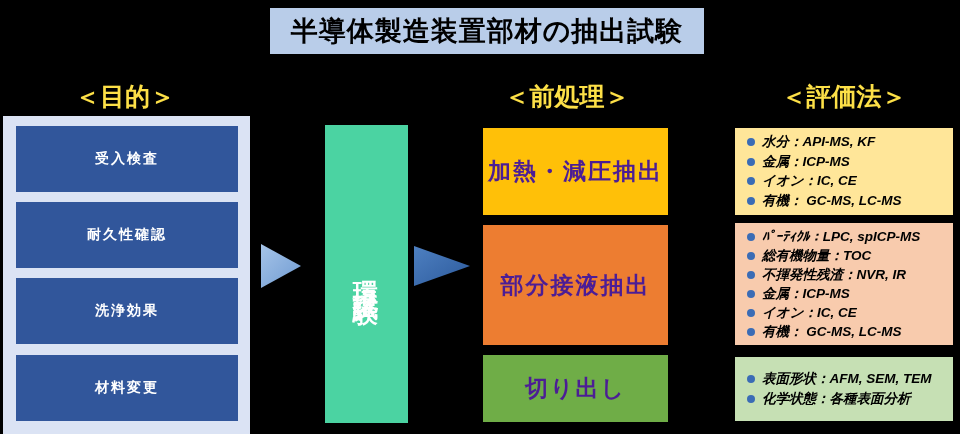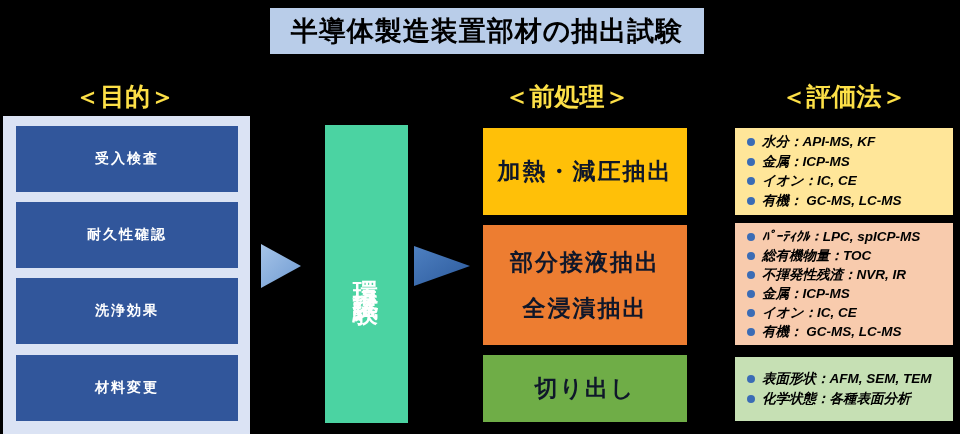--- a/index.html
+++ b/index.html
@@ -37,21 +37,21 @@
     display:flex;align-items:center;justify-content:center;
   }
   .vtext{
     writing-mode:vertical-rl;text-orientation:upright;
     color:#fff;font-size:25px;font-weight:bold;letter-spacing:7px;white-space:nowrap;
   }
   
   .arrow{position:absolute;}
   
   .prebox{
-    position:absolute;left:483px;width:204px;color:#0f172a;font-size:23px;font-weight:bold;
+    position:absolute;left:483px;width:185px;color:#4c1d95;font-size:23px;font-weight:bold;
     letter-spacing:2px;display:flex;flex-direction:column;align-items:center;justify-content:center;
     white-space:nowrap;
   }
   .prebox.gold{top:128px;height:87px;background:#ffc008;}
   .prebox.orange{top:225px;height:120px;background:#ed7d31;gap:15px;}
   .prebox.greenb{top:355px;height:67px;background:#6fad47;}
   
   .eval-panel{
     position:absolute;left:735px;width:218px;box-sizing:border-box;
     display:flex;flex-direction:column;justify-content:center;padding:4px 0 4px 12px;
@@ -111,21 +111,20 @@
     </defs>
     <polygon points="0,0 56,20 0,40" fill="url(#gr)"></polygon>
   </svg>
 
   <div class="prebox gold">
     <div>加熱・減圧抽出</div>
   </div>
 
   <div class="prebox orange">
     <div>部分接液抽出</div>
-    <div>全浸漬抽出</div>
   </div>
 
   <div class="prebox greenb">
     <div>切り出し</div>
   </div>
 
   <div class="eval-panel gold-l">
     <div class="eval-item">
         <span class="dot"></span>
         <span>水分：API-MS, KF</span>

